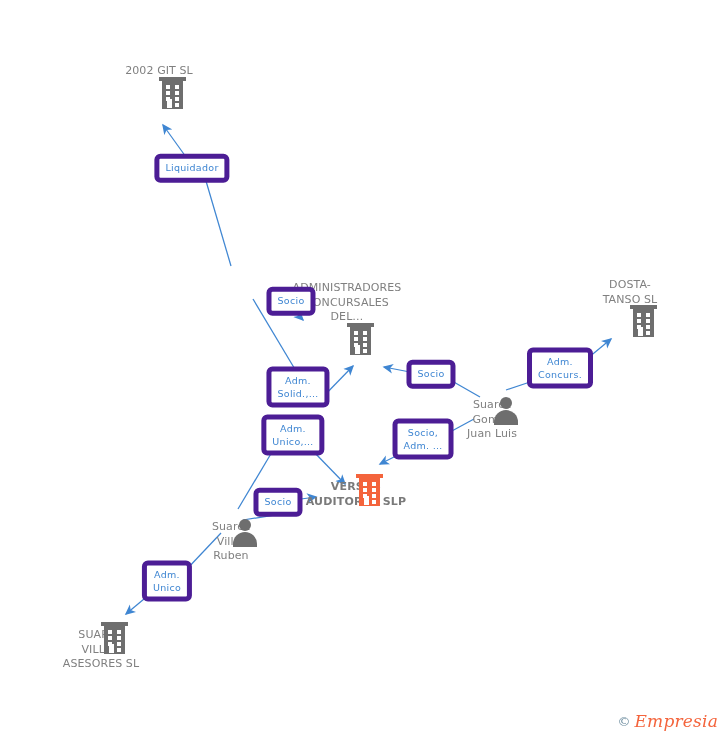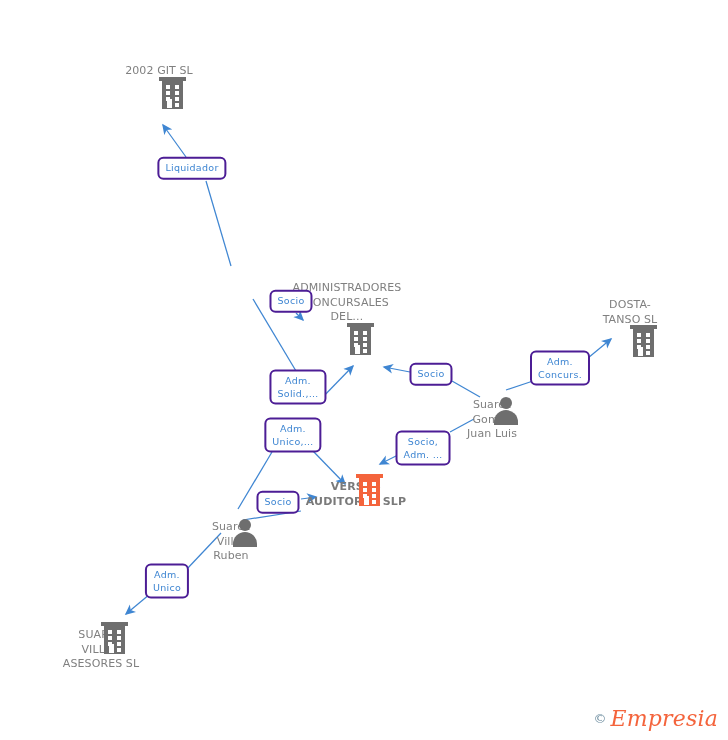--- a/index.html
+++ b/index.html
@@ -31,31 +31,31 @@
 
   
   .person{position:relative;width:28px;height:30px;margin:0 auto;}
   .person .head{position:absolute;left:8px;top:1px;width:12px;height:12px;border-radius:50%;background:#6e6e6e;}
   .person .torso{position:absolute;left:2px;top:14px;width:24px;height:15px;background:#6e6e6e;
     border-top-left-radius:12px;border-top-right-radius:12px;}
 
   
   .chip{
     position:absolute;transform:translate(-50%,-50%);
-    background:#ffffff;border:2px solid #4c1d95;border-radius:6px;
+    background:#ffffff;border:5px solid #4c1d95;border-radius:6px;
     box-shadow:0 0 0 1px #ffffff inset;
     color:#3f86d2;font-size:9.5px;line-height:12.5px;letter-spacing:0.3px;
     padding:3px 6px;text-align:center;white-space:pre-line;
   }
 
   
   #watermark{position:absolute;right:10px;bottom:9px;display:flex;align-items:center;gap:4px;}
   #watermark .copy{font-size:13px;color:#6e8ea0;}
   #watermark .brand{font-family:"DejaVu Serif","Liberation Serif",serif;font-style:italic;
-    font-size:22px;color:#f4643c;letter-spacing:0.2px;}
+    font-size:17px;color:#f4643c;letter-spacing:0.2px;}
 </style>
 </head>
 <body>
 
 <div id="graph">
 
   <svg class="edges" viewBox="0 0 728 740">
     <defs>
       <marker id="arw" markerWidth="9" markerHeight="9" refX="7.2" refY="4.5" orient="auto">
         <path d="M0,0.6 L8.4,4.5 L0,8.4 L2.3,4.5 Z" fill="#3f86d2"></path>
@@ -117,21 +117,21 @@
         <span class="w" style="left:7px;top:4px;"></span><span class="w" style="left:16px;top:4px;"></span>
         <span class="w" style="left:7px;top:10px;"></span><span class="w" style="left:16px;top:10px;"></span>
         <span class="w" style="left:7px;top:16px;"></span><span class="w" style="left:16px;top:16px;"></span>
         <span class="w" style="left:16px;top:22px;"></span>
         <span class="door"></span>
         <span class="base"></span>
       </span>
     </span>
   </div>
 
-  <div class="node" style="left:630px;top:278px;margin-top:20px;">
+  <div class="node" style="left:630px;top:278px;">
     <span class="caption above" style="white-space: pre-line;">DOSTA-
 TANSO SL</span>
     <span class="glyph">
       <span class="bldg">
         <span class="body"></span>
         <span class="w" style="left:7px;top:4px;"></span><span class="w" style="left:16px;top:4px;"></span>
         <span class="w" style="left:7px;top:10px;"></span><span class="w" style="left:16px;top:10px;"></span>
         <span class="w" style="left:7px;top:16px;"></span><span class="w" style="left:16px;top:16px;"></span>
         <span class="w" style="left:16px;top:22px;"></span>
         <span class="door"></span>
@@ -192,21 +192,21 @@
   </div>
 
   <div class="chip" style="left: 192px; top: 168px; white-space: pre-line;">Liquidador</div>
   <div class="chip" style="left: 291px; top: 301px; white-space: pre-line;">Socio</div>
   <div class="chip" style="left: 298px; top: 387px; white-space: pre-line;">Adm.
 Solid.,…</div>
   <div class="chip" style="left: 293px; top: 435px; white-space: pre-line;">Adm.
 Unico,…</div>
   <div class="chip" style="left: 278px; top: 502px; white-space: pre-line;">Socio</div>
   <div class="chip" style="left: 431px; top: 374px; white-space: pre-line;">Socio</div>
-  <div class="chip" style="left: 423px; top: 448px; white-space: pre-line; text-align: center;">Socio,
+  <div class="chip" style="left: 423px; top: 439px; white-space: pre-line; text-align: center;">Socio,
 Adm. …</div>
   <div class="chip" style="left: 560px; top: 368px; white-space: pre-line;">Adm.
 Concurs.</div>
   <div class="chip" style="left: 167px; top: 581px; white-space: pre-line;">Adm.
 Unico</div>
 
   <div id="watermark">
     <span class="copy">©</span>
     <span class="brand">Empresia</span>
   </div>

